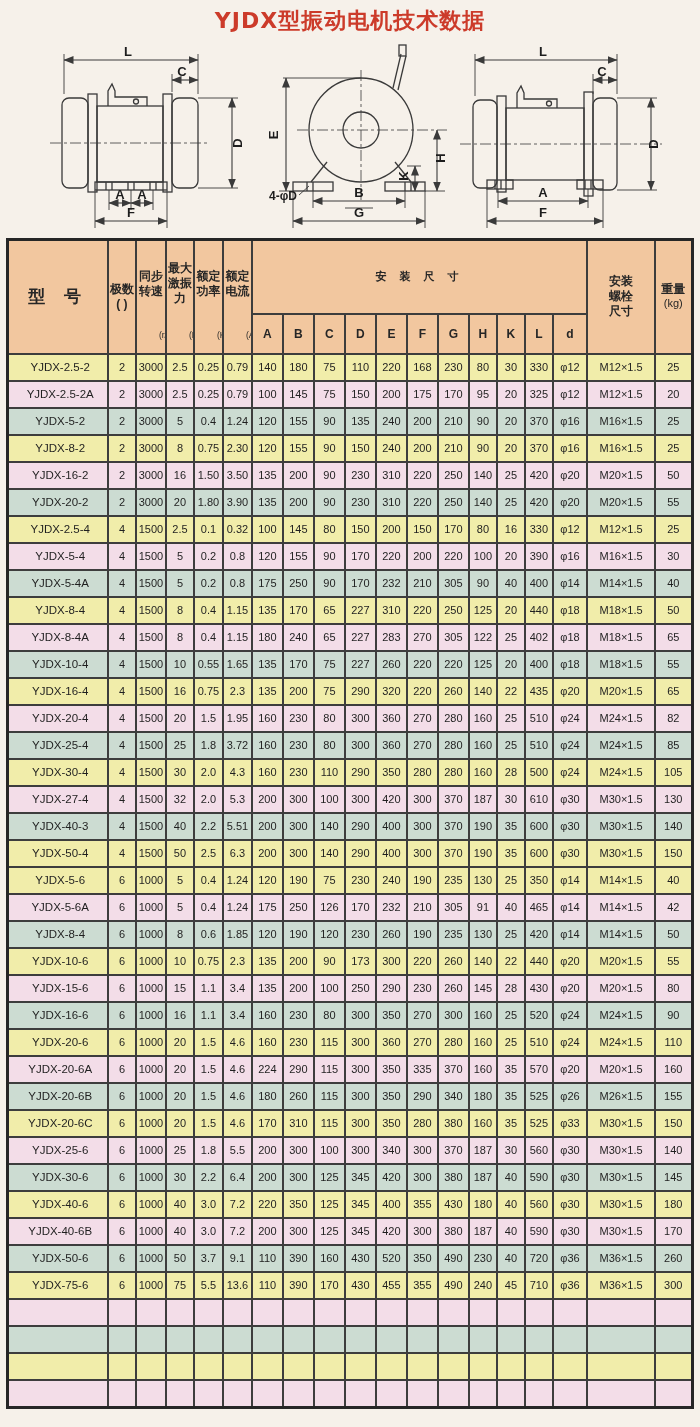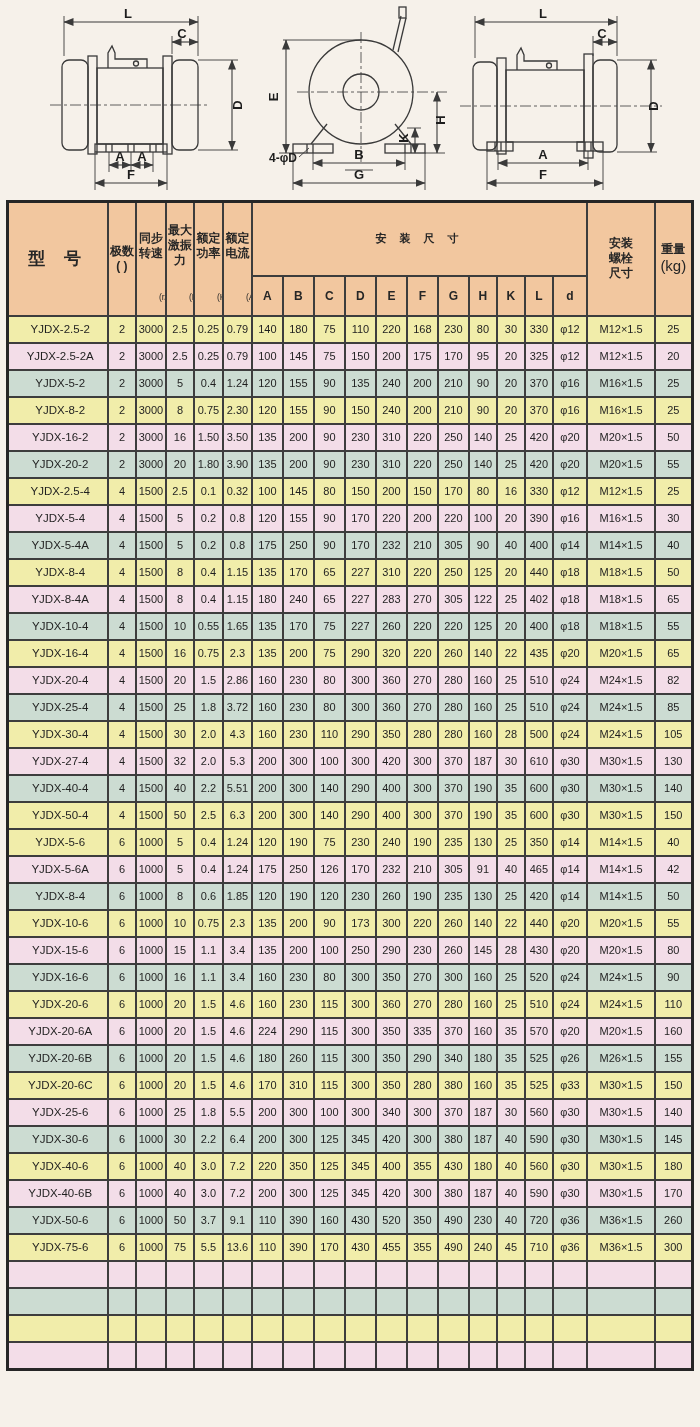--- a/index.html
+++ b/index.html
@@ -40,35 +40,36 @@
     text-align:center;vertical-align:middle;position:relative;padding:0;
   }
   .spec thead tr.r1{height:74px;}
   .spec thead tr.r2{height:40px;}
   .h-model{font-size:17px;letter-spacing:7px;}
   .lines div{font-size:12px;line-height:1.25;}
   .with-unit .lines{margin-bottom:26px;}
   .unit{position:absolute;left:0;right:0;bottom:13px;font-size:8.5px;font-weight:normal;text-align:center;padding-left:22px;}
   .h-install{font-size:11px;letter-spacing:5px;}
   .dimcell{font-size:12px;}
-  .h-weight .kg{font-size:15px;font-weight:normal;}
+  .h-weight .kg{font-size:11px;font-weight:normal;}
   .spec tbody td{
     height:25px;font-size:11px;text-align:center;color:#1f1f1f;padding:0 1px;
     background:#f3efc9;
   }
   .spec tbody td.model{text-align:center;padding-left:5px;font-size:11.5px;}
   .bg-yellow td{background:var(--row-yellow,#f1edaa) !important;}
   .bg-pink td{background:var(--row-pink,#f3dde8) !important;}
   .bg-green td{background:var(--row-green,#ccdcd2) !important;}
 </style>
 </head>
 <body>
 
 <div class="page">
 
+  <div class="title">YJDX型振动电机技术数据</div>
 
   <div class="diagrams">
 
     <svg width="215" height="196" viewBox="0 0 215 196">
       <defs>
         <marker id="arr" viewBox="0 0 10 8" refX="9.5" refY="4" markerWidth="10" markerHeight="8" orient="auto-start-reverse" markerUnits="userSpaceOnUse">
           <path d="M0,0 L10,4 L0,8 z" fill="#3a3a3a"></path>
         </marker>
       </defs>
       <line class="cl" x1="4" y1="103" x2="164" y2="103"></line>
@@ -548,21 +549,21 @@
           <td>φ20</td>
           <td>M20×1.5</td>
           <td>65</td>
         </tr>
         <tr class="bg-pink">
           <td class="model">YJDX-20-4</td>
           <td>4</td>
           <td>1500</td>
           <td>20</td>
           <td>1.5</td>
-          <td>2.86</td>
+          <td>1.95</td>
           <td>160</td>
           <td>230</td>
           <td>80</td>
           <td>300</td>
           <td>360</td>
           <td>270</td>
           <td>280</td>
           <td>160</td>
           <td>25</td>
           <td>510</td>
@@ -627,21 +628,21 @@
           <td>300</td>
           <td>370</td>
           <td>187</td>
           <td>30</td>
           <td>610</td>
           <td>φ30</td>
           <td>M30×1.5</td>
           <td>130</td>
         </tr>
         <tr class="bg-green">
-          <td class="model">YJDX-40-4</td>
+          <td class="model">YJDX-40-3</td>
           <td>4</td>
           <td>1500</td>
           <td>40</td>
           <td>2.2</td>
           <td>5.51</td>
           <td>200</td>
           <td>300</td>
           <td>140</td>
           <td>290</td>
           <td>400</td>

